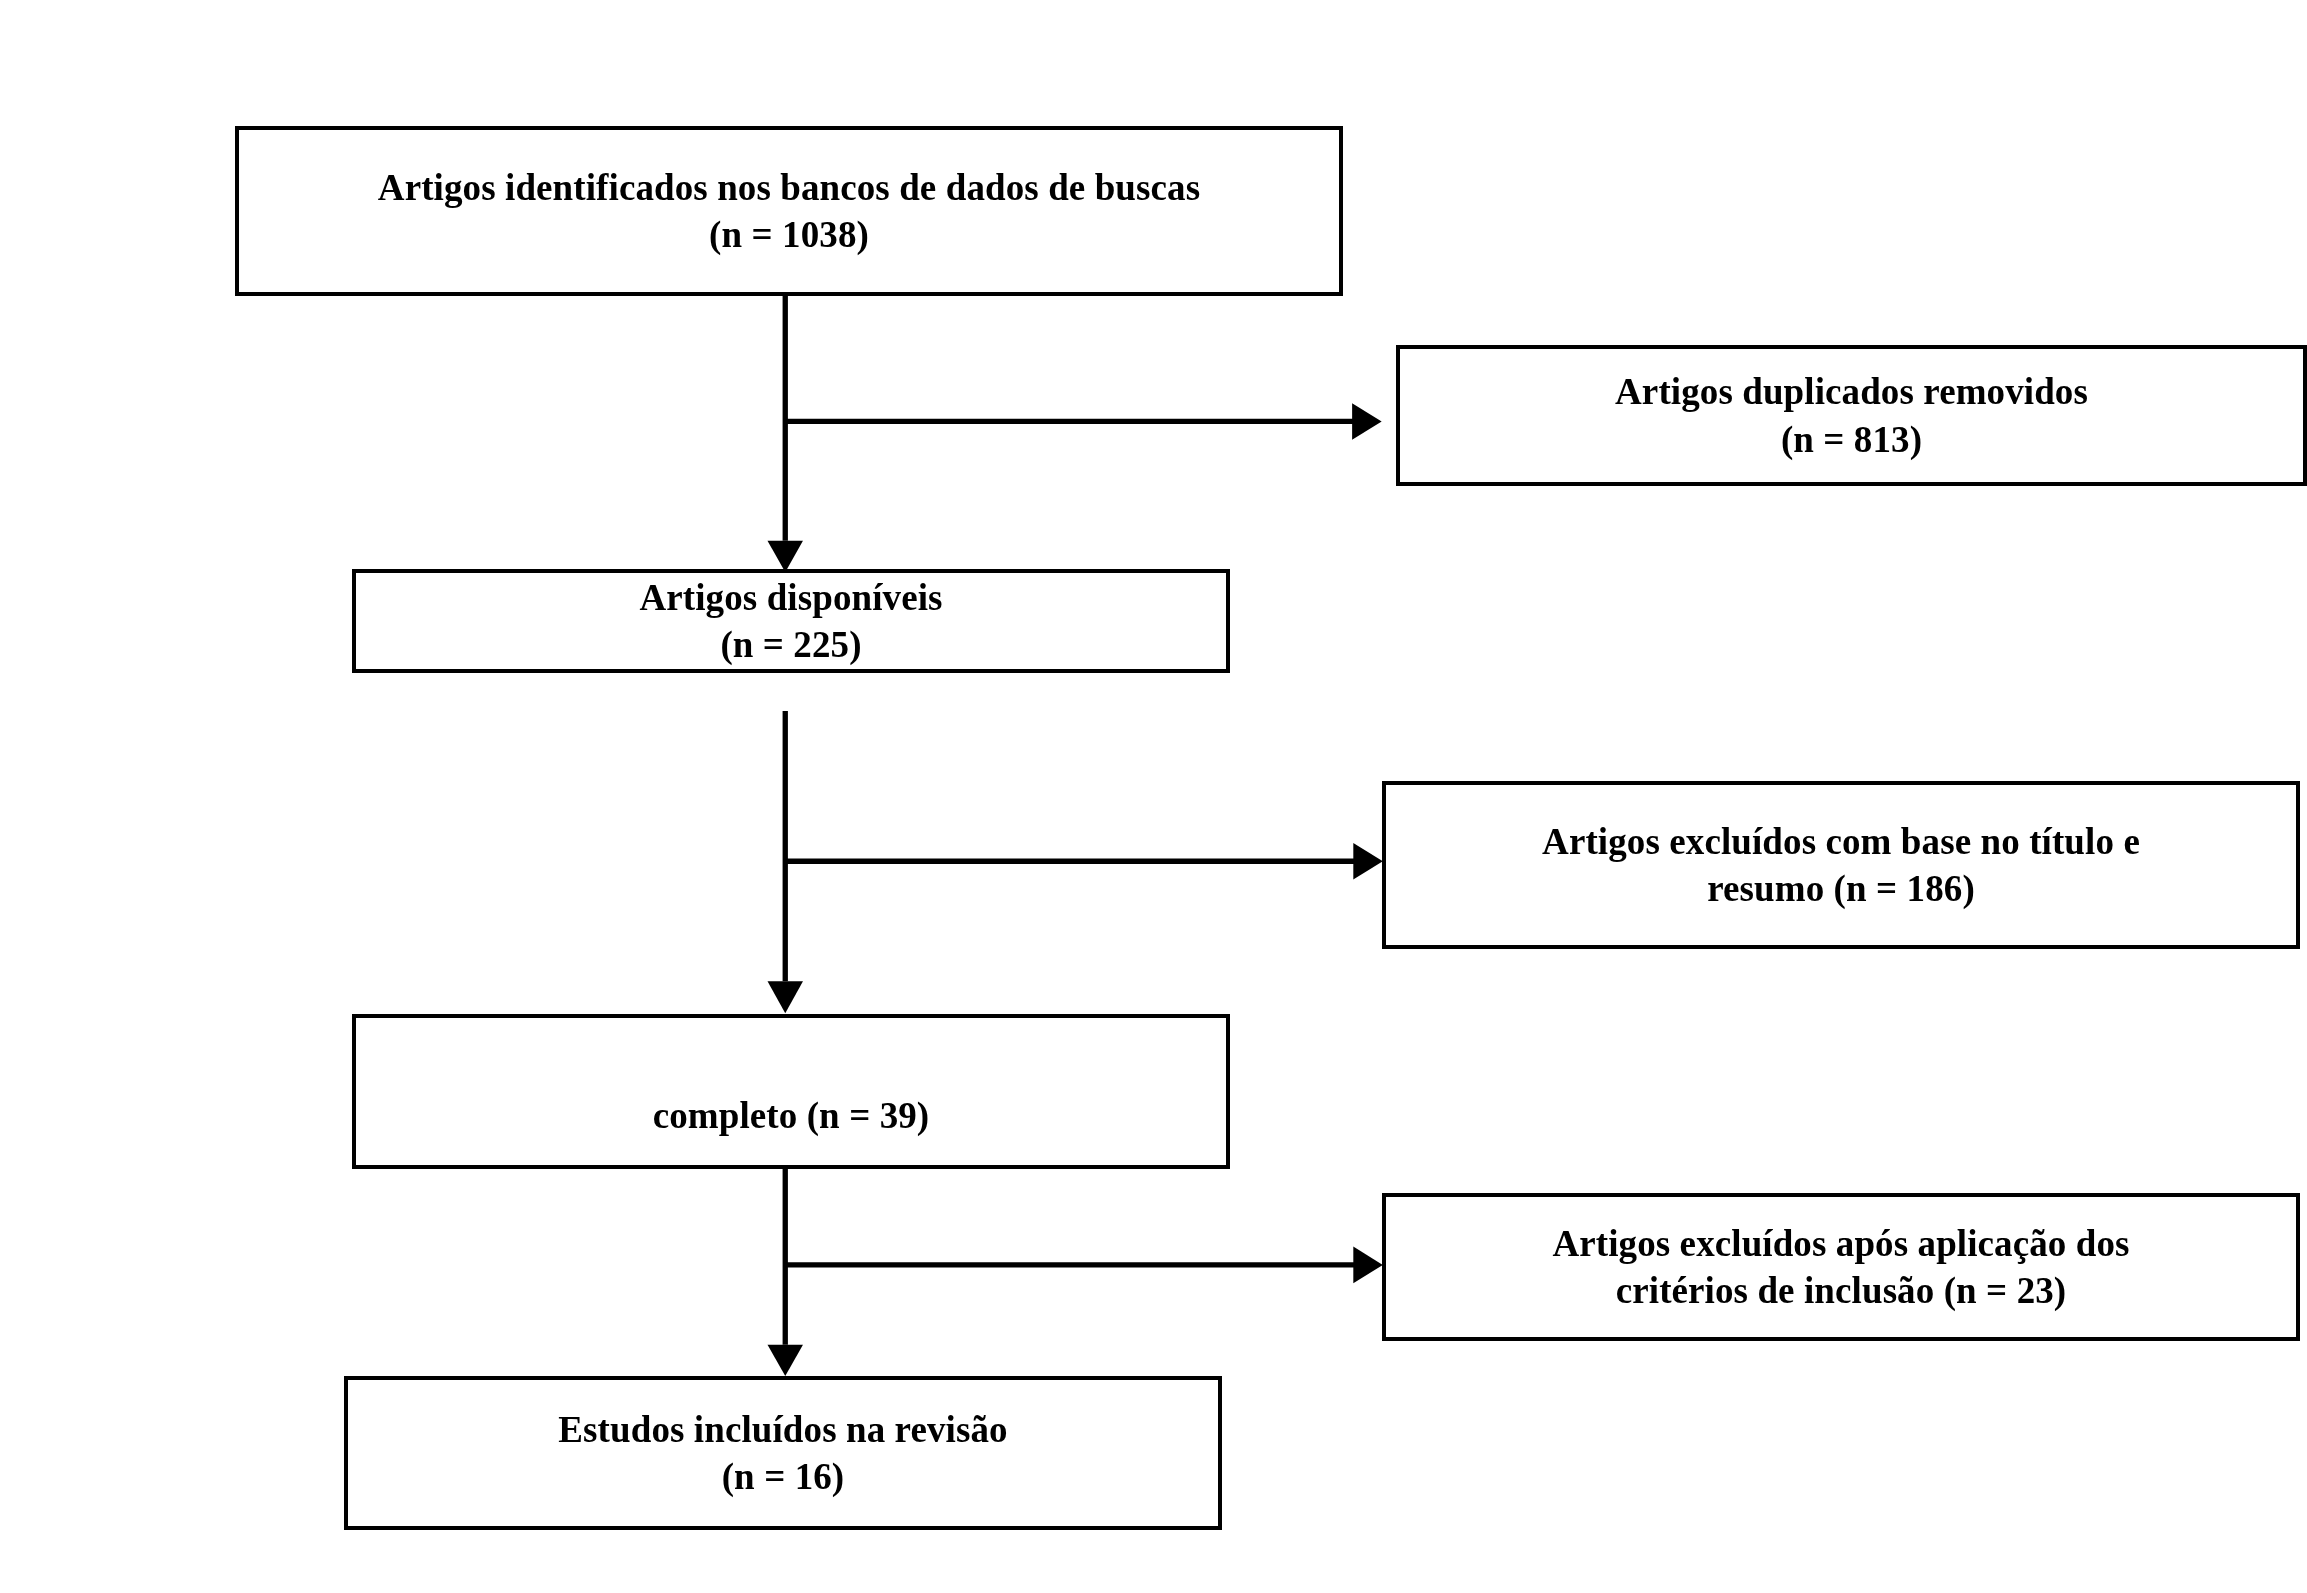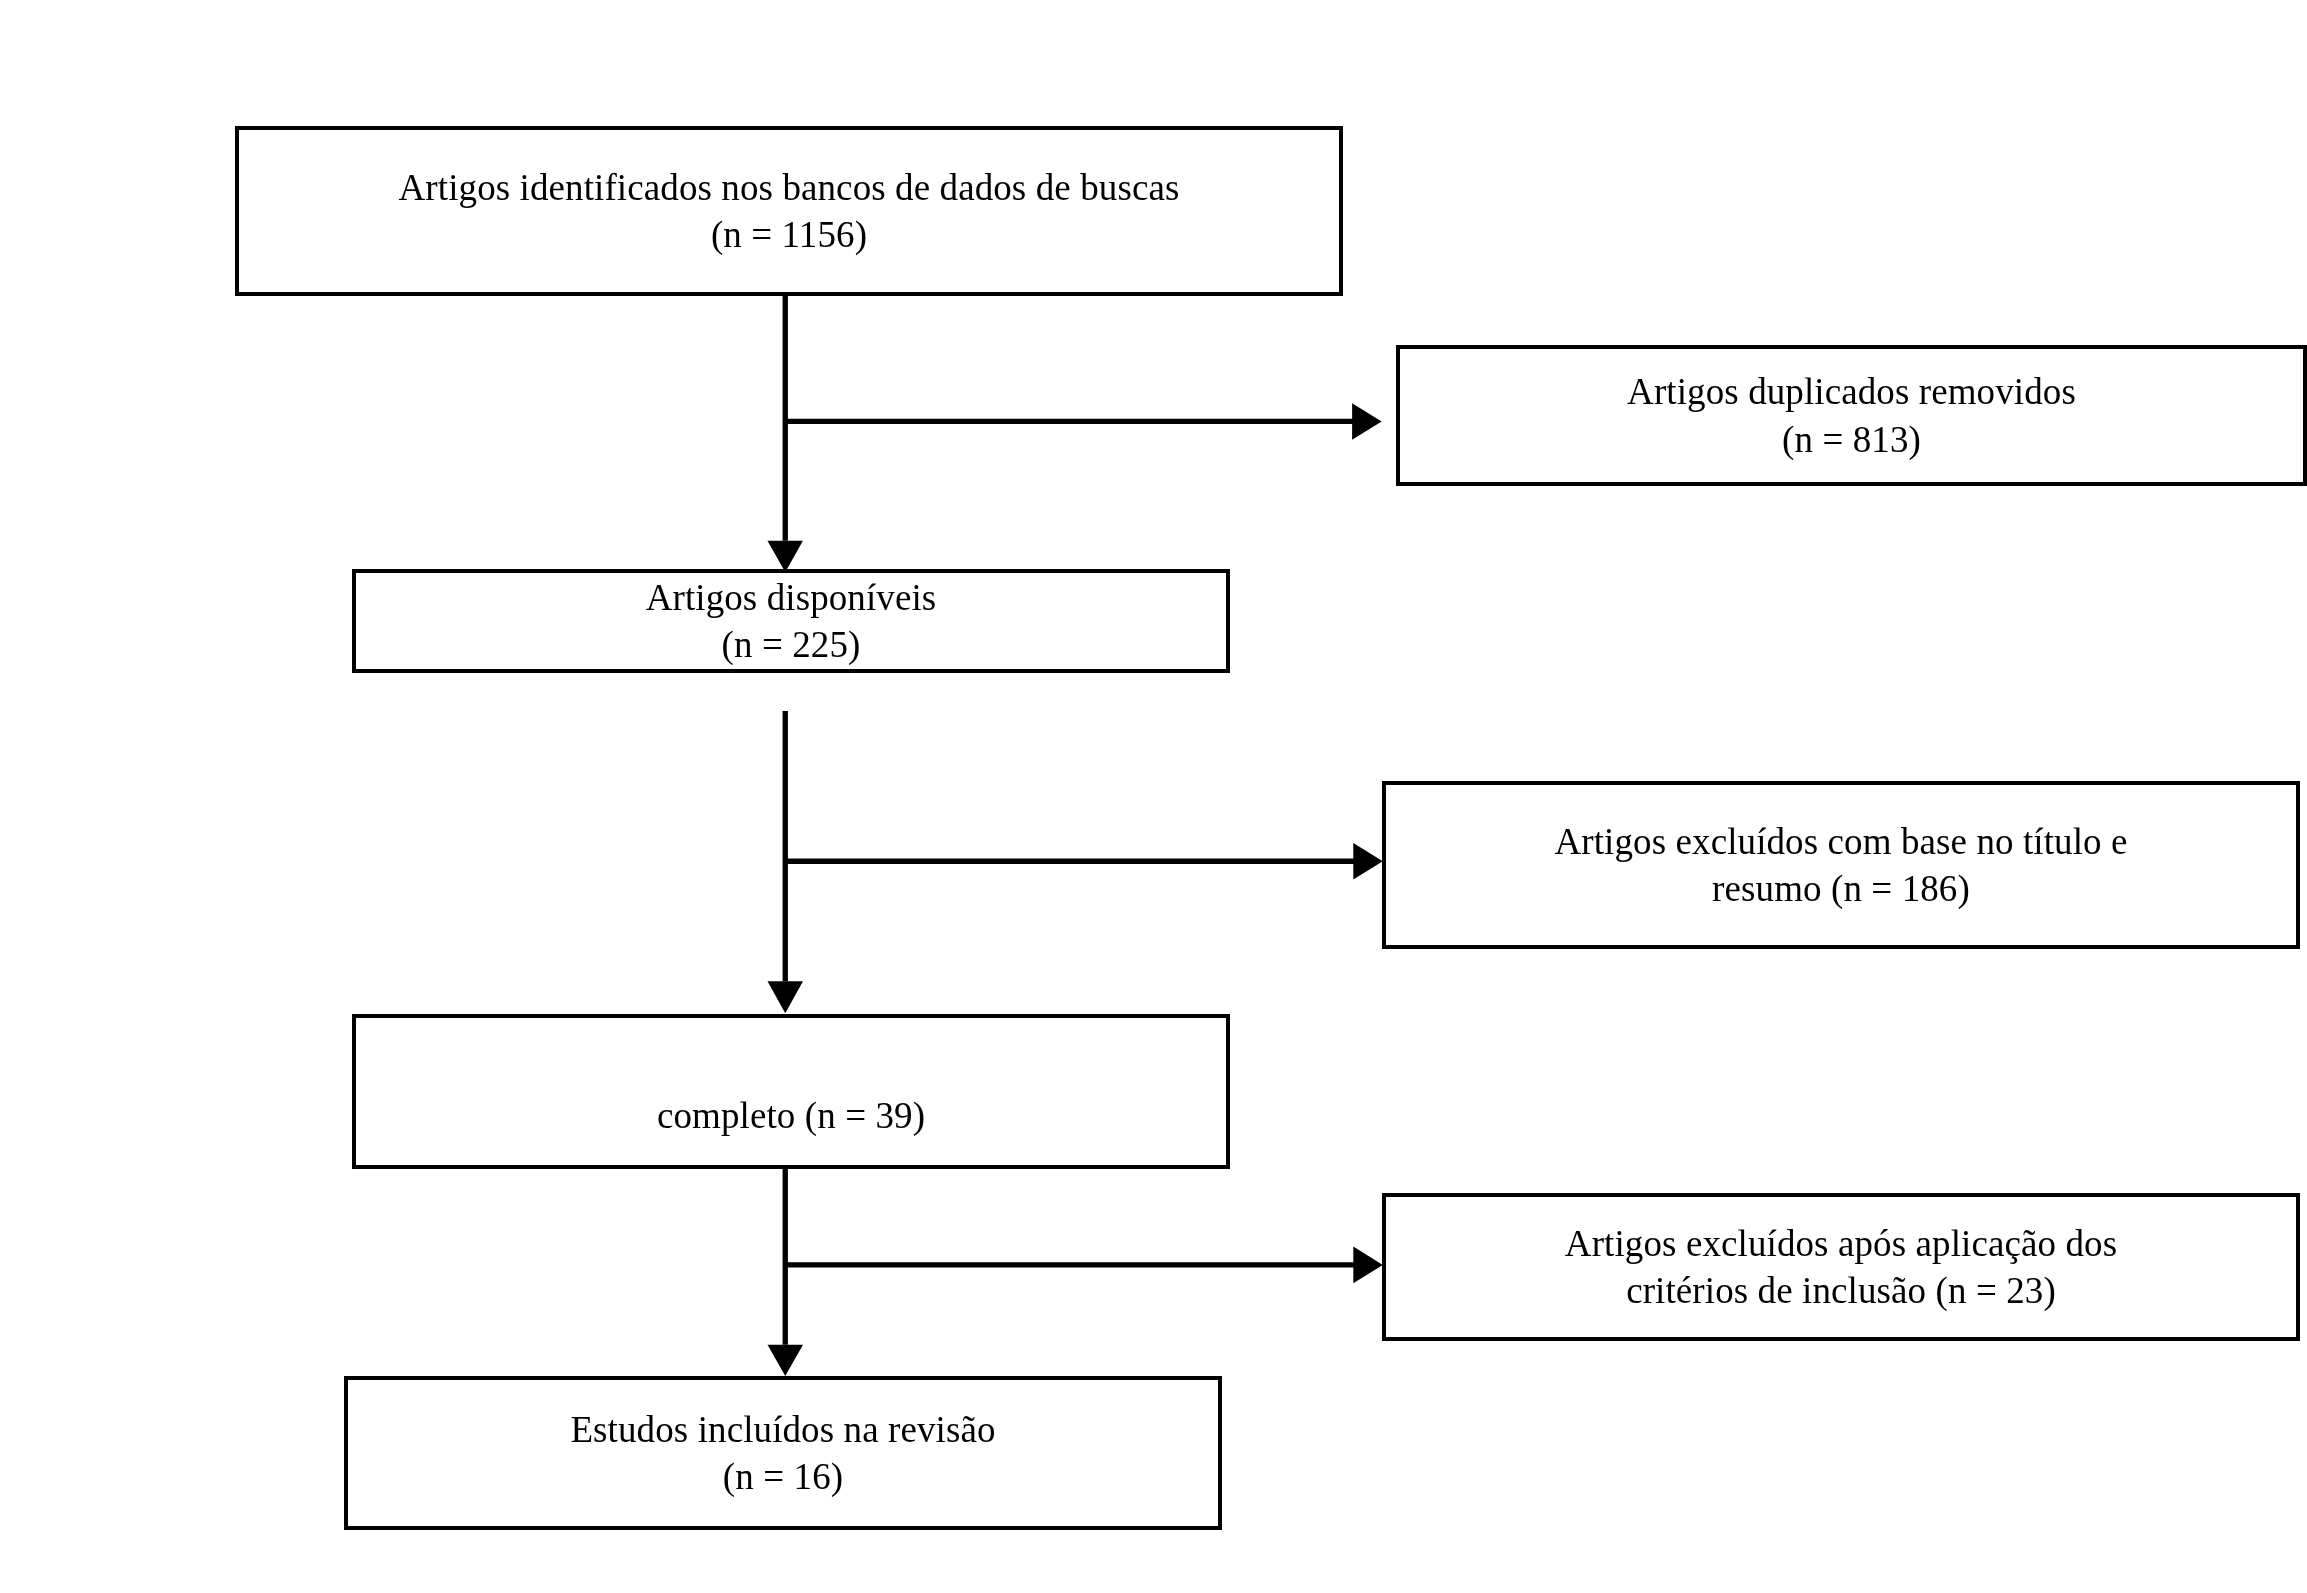--- a/index.html
+++ b/index.html
@@ -20,20 +20,21 @@
   .flow-box {
     position: absolute;
     box-sizing: border-box;
     border: 4.7px solid #000000;
     background: #ffffff;
     display: flex;
     align-items: center;
     justify-content: center;
     text-align: center;
     z-index: 5;
+    font-weight: bold;
   }
   .flow-box .box-text {
     display: block;
     width: 100%;
     font-size: 37px;
     line-height: 1.28;
     color: #000000;
     padding: 0 10.6px;
     letter-spacing: 0.1px;
   }
@@ -79,21 +80,21 @@
       <polygon points="1298,2275 1358,2275 1328,2328" fill="#000000"></polygon>
     </g>
 
     <g>
       <line x1="1328" y1="2140" x2="2292" y2="2140" stroke="#000000" stroke-width="9"></line>
       <polygon points="2289,2109 2289,2171 2339,2140" fill="#000000"></polygon>
     </g>
   </svg>
 
   <div class="flow-box" style="left:235px; top:126px; width:1108px; height:170px;">
-    <span class="box-text"><span>Artigos identificados nos bancos de dados de buscas</span><br><span>(n = 1156)</span></span>
+    <span class="box-text"><span>Artigos identificados nos bancos de dados de buscas</span><br><span>(n = 1038)</span></span>
   </div>
 
   <div class="flow-box" style="left:1381px; top:345px; width:911px; height:141px;margin-left:15px;">
     <span class="box-text"><span>Artigos duplicados removidos</span><br><span>(n = 813)</span></span>
   </div>
 
   <div class="flow-box" style="left:352px; top:569px; width:878px; height:104px;text-align:center;">
     <span class="box-text"><span>Artigos disponíveis</span><br><span>(n = 225)</span></span>
   </div>
 

